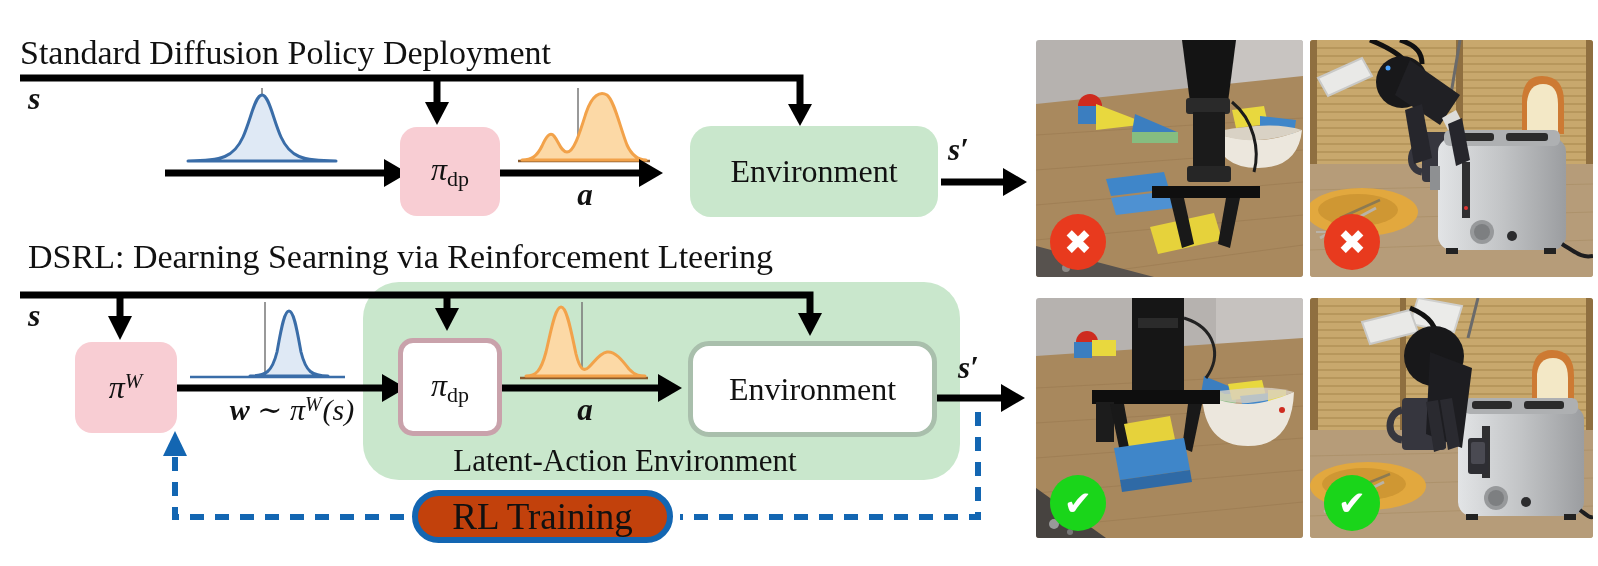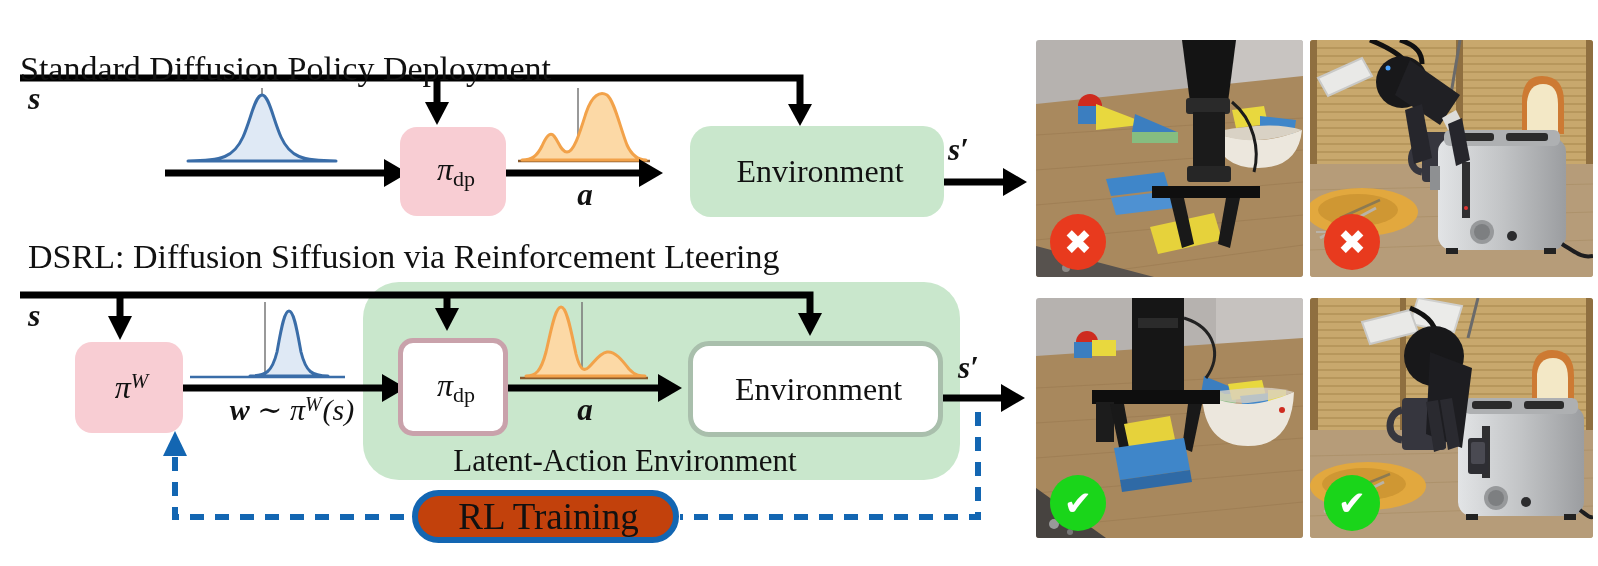--- a/index.html
+++ b/index.html
@@ -2,21 +2,21 @@
 <html><head>
 <meta charset="utf-8">
 <style>
   html,body{margin:0;padding:0;background:#ffffff;}
   .stage{position:relative;width:1598px;height:566px;background:#fff;overflow:hidden;
          font-family:"Liberation Serif","DejaVu Serif",serif;color:#111;}
   
   .green-container{position:absolute;left:363px;top:282px;width:597px;height:198px;
                    background:#c9e7cc;border-radius:36px;z-index:1;}
   svg.overlay{position:absolute;left:0;top:0;z-index:2;}
-  .node{position:absolute;z-index:3;display:flex;align-items:center;justify-content:center;padding-left:6px;}
+  .node{position:absolute;z-index:3;display:flex;align-items:center;justify-content:center;}
   .pink{background:#f8cdd3;border-radius:17px;}
   .whitepink{background:#fff;border:5px solid #c9a2ab;border-radius:15px;}
   .greenbox{background:#c9e7cc;border-radius:21px;}
   .whitegreen{background:#fff;border:5px solid #a9bfac;border-radius:21px;}
   .rlbox{background:#c2410c;border:6px solid #1366b2;border-radius:27px;}
   .title{position:absolute;z-index:3;font-size:34px;white-space:nowrap;}
   .title .b{font-weight:normal;}
   .mlabel{position:absolute;z-index:3;font-size:30px;white-space:nowrap;}
   .ctr{text-align:center;}
   .bi{font-style:italic;font-weight:bold;}
@@ -88,39 +88,39 @@
     <polygon points="658,374 658,402 682,388" fill="#000"></polygon>
 
     <path d="M937 398 H1001" stroke="#000" stroke-width="7" fill="none"></path>
     <polygon points="1001,384 1001,412 1025,398" fill="#000"></polygon>
 
     <path d="M978 412 V517 H680" stroke="#1366b2" stroke-width="6" fill="none" stroke-dasharray="14 11"></path>
     <path d="M404 517 H175 V452" stroke="#1366b2" stroke-width="6" fill="none" stroke-dasharray="14 11"></path>
     <polygon points="163,456 187,456 175,431" fill="#1366b2"></polygon>
   </svg>
 
-  <div class="title" style="left:20px;top:34px;margin-top:16px;">Standard Diffusion Policy Deployment</div>
+  <div class="title" style="left:20px;top:34px;">Standard Diffusion Policy Deployment</div>
   <div class="mlabel" style="left:28px;top:80px;font-size:32px;">
     <span class="bi">s</span>
   </div>
   <div class="node pink" style="left:400px;top:127px;width:100px;height:89px;">
     <span class="boxtext"><span>π</span><sub>dp</sub></span>
   </div>
   <div class="mlabel ctr" style="left:558px;top:177px;width:54px;font-size:31px;">
     <span class="bi">a</span>
   </div>
   <div class="node greenbox" style="left:690px;top:126px;width:248px;height:91px;">
     <span class="envtext">Environment</span>
   </div>
   <div class="mlabel" style="left:948px;top:132px;font-size:31px;">
     <span class="bi">s′</span>
   </div>
 
   <div class="title" style="left:28px;top:238px;">
-    <span class="b">DSRL</span><span>: </span><span class="b">D</span><span>iffusion </span><span class="b">S</span><span>iffusion via </span><span class="b">R</span><span>einforcement </span><span class="b">L</span><span>teering</span>
+    <span class="b">DSRL</span><span>: </span><span class="b">D</span><span>earning </span><span class="b">S</span><span>earning via </span><span class="b">R</span><span>einforcement </span><span class="b">L</span><span>teering</span>
   </div>
   <div class="mlabel" style="left:28px;top:297px;font-size:32px;">
     <span class="bi">s</span>
   </div>
   <div class="node pink" style="left:75px;top:342px;width:102px;height:91px;">
     <span class="boxtext"><span>π</span><sup class="cal">W</sup></span>
   </div>
   <div class="mlabel ctr" style="left:172px;top:392px;width:240px;">
     <span class="bi">w</span><span class="rm"> ∼ </span><span class="it">π</span><sup class="cal" style="font-size:20px;vertical-align:9px;">W</sup><span class="it">(s)</span>
   </div>

